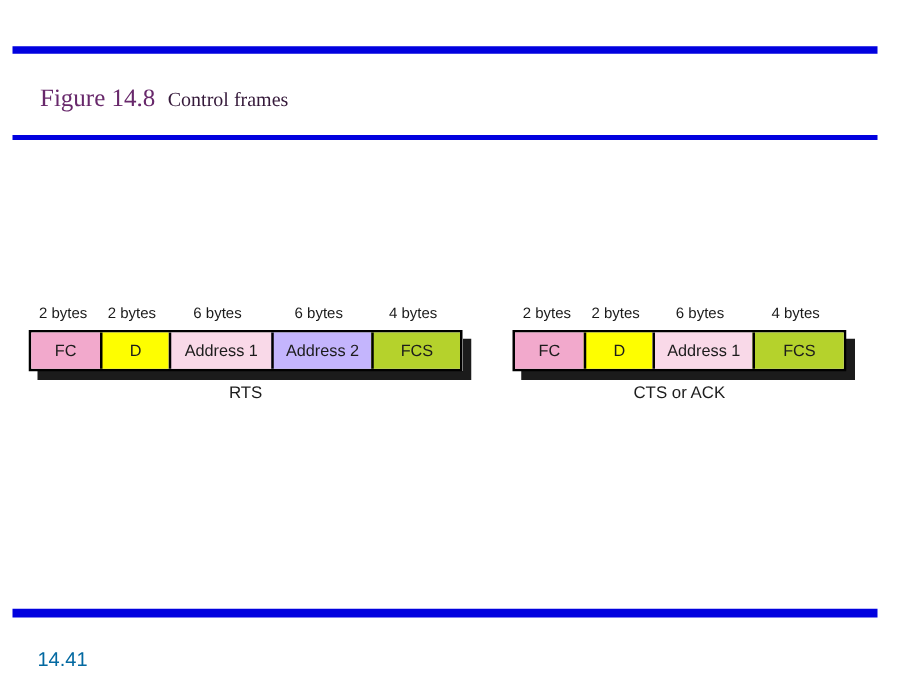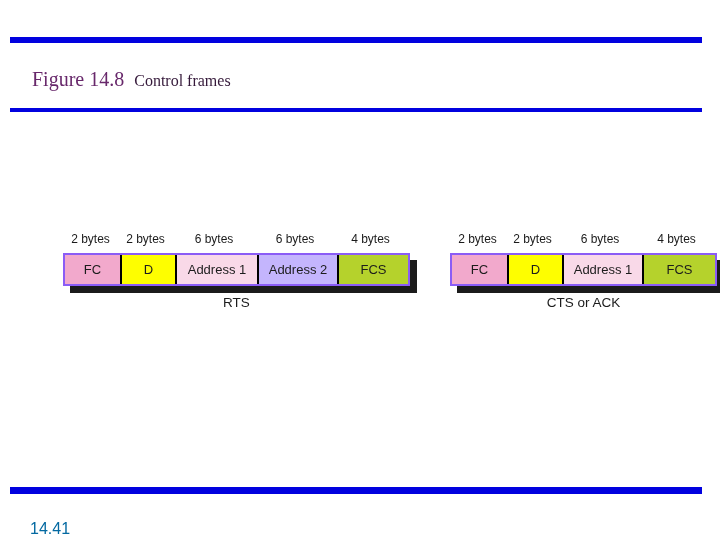--- a/index.html
+++ b/index.html
@@ -36,42 +36,41 @@
   }
   .title-caption {
     font-family: "Liberation Serif", serif;
     font-size: 16px;
     color: #35193A;
     margin-left: 10px;
   }
 
   .frame-diagram {
     position: absolute;
-    top: 231px;
-    margin-left: 40px;
+    top: 242px;
   }
   .frame-left  { left: 23px; }
   .frame-right { left: 410px; }
 
   .sizes-row {
     display: flex;
     height: 15px;
     align-items: flex-end;
   }
   .size-cell {
     text-align: center;
     font-size: 12px;
     color: #1a1a1a;
     line-height: 13px;
     box-sizing: border-box;
   }
   .boxes-row {
     display: flex;
     margin-top: 7px;
-    border: 2px solid #8b5cf6;
+    border: 2px solid #000000;
     box-shadow: 7px 7px 0 #1b1b1b;
     width: max-content;
   }
   .field-box {
     height: 29px;
     box-sizing: border-box;
     border-left: 2px solid #000000;
     display: flex;
     align-items: center;
     justify-content: center;

